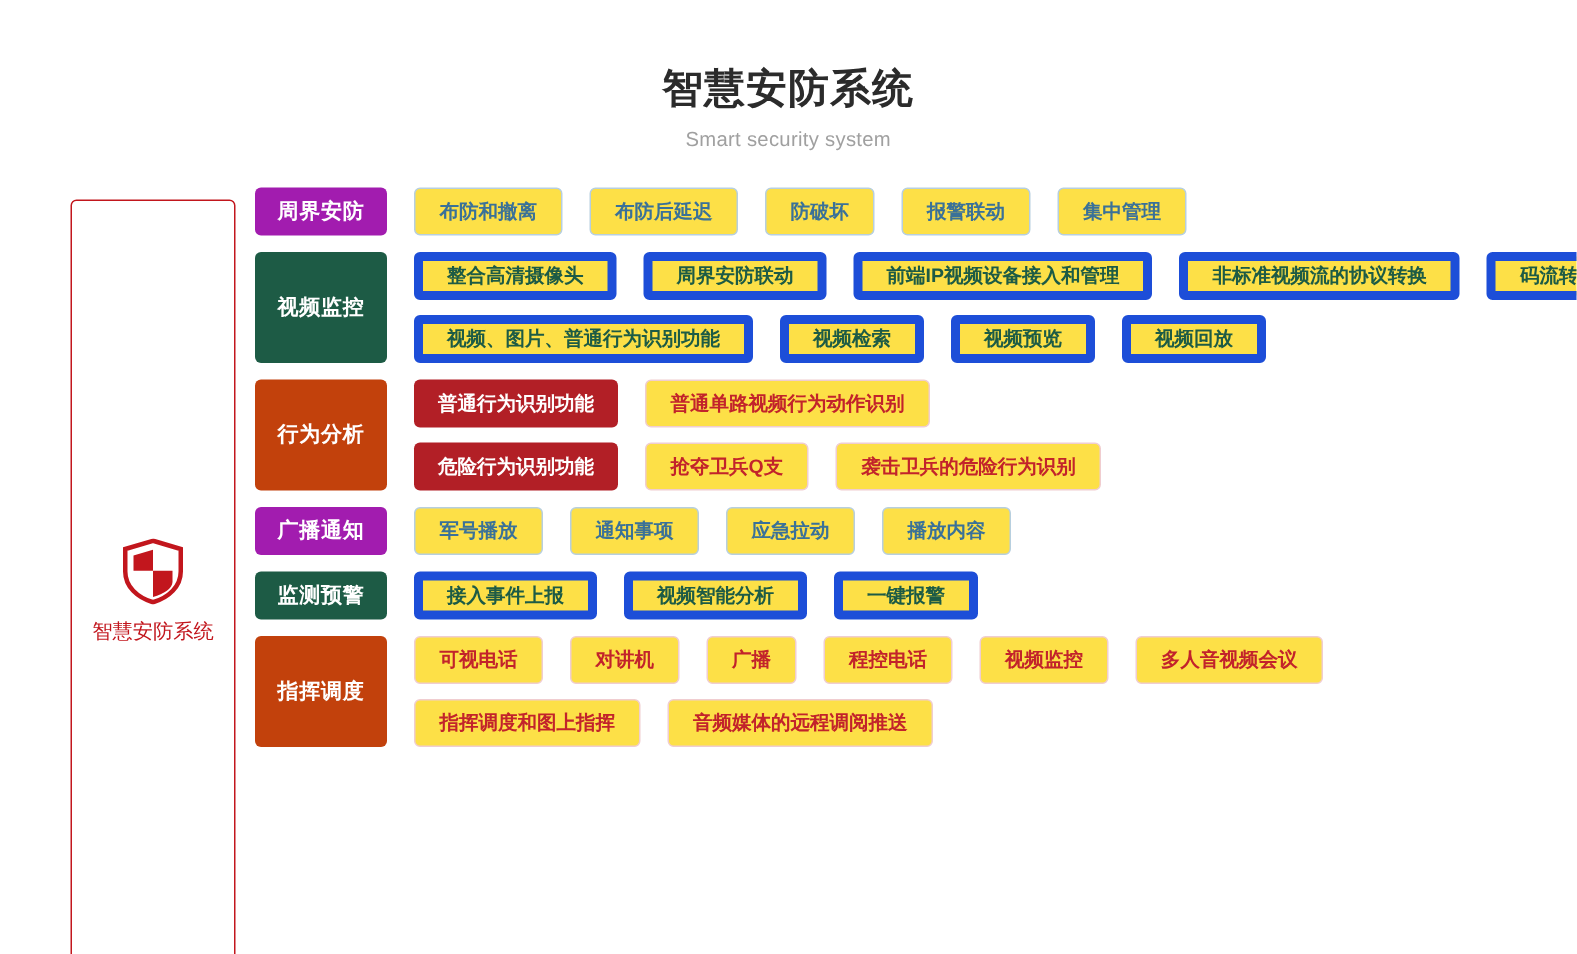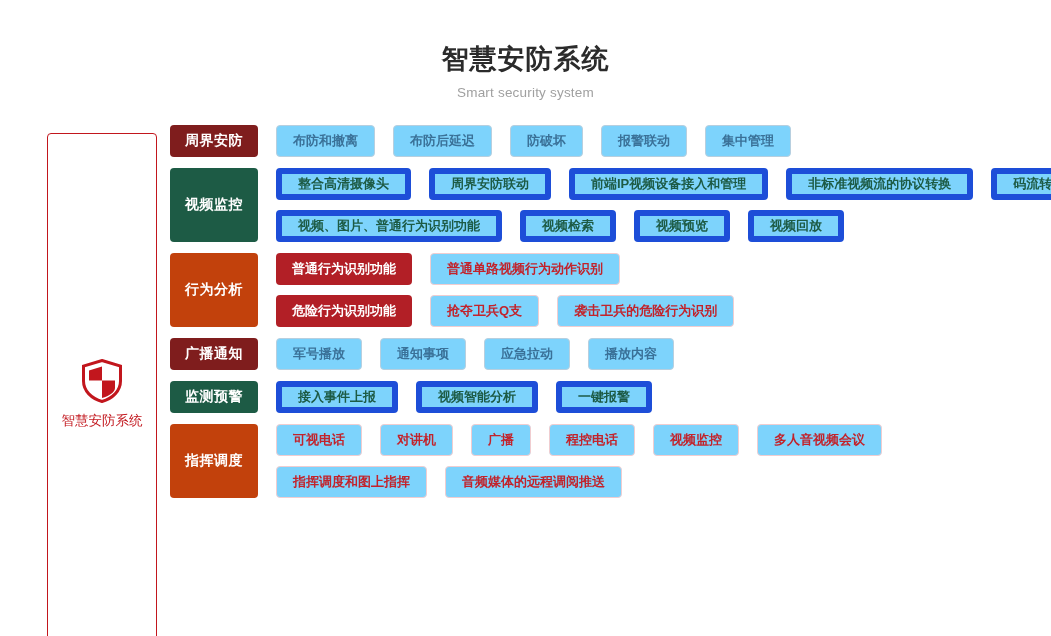--- a/index.html
+++ b/index.html
@@ -85,21 +85,21 @@
     border-radius: 4px;
     color: #ffffff;
     font-size: 14px;
     font-weight: bold;
     display: flex;
     align-items: center;
     justify-content: center;
     text-align: center;
     letter-spacing: .5px;
   }
-  .cat.blue  { background: #7f1d1d; }
+  .cat.blue  { background: #a21caf; }
   .cat.green { background: #1d5b45; }
   .cat.red   { background: #c2410c; }
 
   
   .items {
     flex: 1 1 auto;
     display: flex;
     flex-direction: column;
     gap: 10px;
     padding-left: 18px;
@@ -108,21 +108,21 @@
     display: flex;
     gap: 18px;
     align-items: center;
   }
 
   
   .item {
     height: 32px;
     padding: 0 16px;
     border-radius: 4px;
-    background: #7dd3fc;
+    background: #fde047;
     display: flex;
     align-items: center;
     justify-content: center;
     font-size: 13px;
     font-weight: bold;
     white-space: nowrap;
   }
   .item.blue  { border: 1px solid #b7cfdf; color: #3a7198; }
   .item.green { border: 6px solid #1d4ed8; color: #1d5b45; }
   .item.red   { border: 1px solid #f0cdd0; color: #c2232b; }

